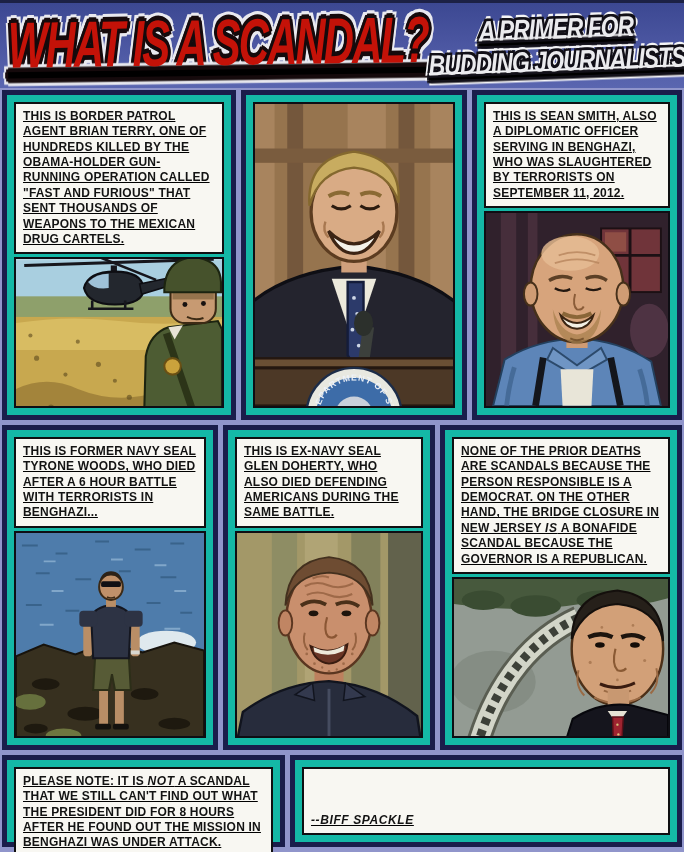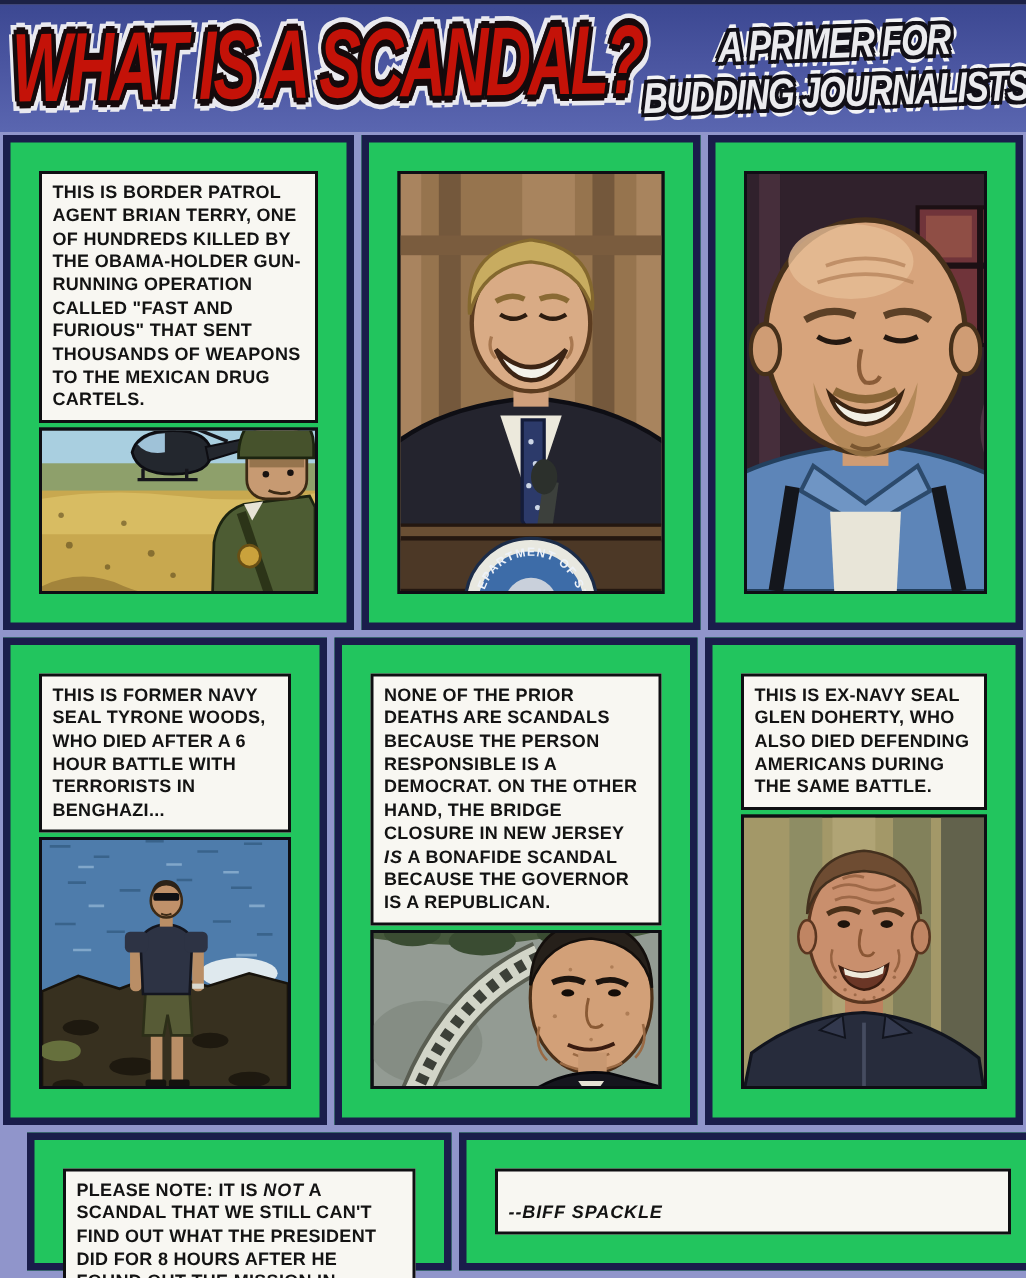--- a/index.html
+++ b/index.html
@@ -1,20 +1,21 @@
 <!DOCTYPE html>
 <html><head>
 <meta charset="utf-8">
 <style>
   * { box-sizing: border-box; margin: 0; padding: 0; }
   html,body { background:#9095cb; }
   .page {
     position: relative; width: 684px; height: 852px;
     background: #9095cb; overflow: hidden;
     font-family: "Liberation Sans", sans-serif;
+    text-decoration: underline;
   }
   
   .masthead {
     height: 88px; display: flex; align-items: center;
     background: linear-gradient(180deg,#3c4892 0%, #4a55a0 45%, #5a66b0 100%);
     border-top: 3px solid #1c2145;
     padding: 0 4px 0 8px;
   }
   .title {
     flex: 1;
@@ -40,25 +41,25 @@
     text-shadow:
       -2px 0 0 #121018, 2px 0 0 #121018, 0 -2px 0 #121018, 0 2px 0 #121018,
       -2px -2px 0 #121018, 2px -2px 0 #121018, -2px 2px 0 #121018, 2px 2px 0 #121018,
       -4px 0 0 #f4f4f6, 4px 0 0 #f4f4f6, 0 4px 0 #f4f4f6, 0 -4px 0 #f4f4f6;
   }
   
   .rows { padding: 2px 2px 0 2px; }
   .row { display: flex; gap: 5px; margin-bottom: 5px; }
   .row1 { height: 330px; }
   .row2 { height: 325px; }
-  .row3 { height: 92px; margin-left: 16px; }
+  .row3 { height: 92px; }
   .panel {
     border: 5px solid #1a1d4b;
-    background: #22c55e;
-    padding: 19px;
+    background: #14b8a6;
+    padding: 7px;
     display: flex; flex-direction: column; gap: 3px;
     height: 100%;
   }
   .caption {
     background: #f8f7f2;
     border: 2px solid #0f0f12;
     padding: 5px 7px;
     font-weight: bold; font-size: 12px; line-height: 1.28;
     letter-spacing: 0.2px; color: #131313;
     text-transform: uppercase;
@@ -180,20 +181,21 @@
               <path id="sealArc" d="M 78,196 A 22,22 0 0 1 122,196" fill="none"></path>
               <text font-size="5.4" fill="#eef2f8" letter-spacing="0.6" font-family="Liberation Sans, sans-serif" font-weight="bold">
                 <textPath href="#sealArc" startOffset="2">DEPARTMENT OF STATE</textPath>
               </text>
             </g>
           </svg>
         </div>
       </section>
 
       <section class="panel" style="flex:0 0 210px">
+        <div class="caption"><span>THIS IS SEAN SMITH, ALSO A DIPLOMATIC OFFICER SERVING IN BENGHAZI, WHO WAS SLAUGHTERED BY TERRORISTS ON SEPTEMBER 11, 2012.</span></div>
         <div class="photo">
           <svg viewBox="0 0 190 200" preserveAspectRatio="xMidYMid slice">
             <rect width="190" height="200" fill="#30212c"></rect>
             <rect x="16" width="16" height="200" fill="#5c3c4a" opacity="0.5"></rect>
             <rect x="44" width="10" height="200" fill="#6a4452" opacity="0.4"></rect>
             <rect x="120" y="16" width="62" height="66" fill="#70343a" stroke="#1c1014" stroke-width="2"></rect>
             <path d="M120,44 h62 M150,16 v66" stroke="#1c1014" stroke-width="3"></path>
             <rect x="124" y="20" width="22" height="20" fill="#9c5a4a" opacity="0.7"></rect>
             <ellipse cx="170" cy="122" rx="20" ry="28" fill="#56384a" opacity="0.8"></ellipse>
             <path d="M8,200 L20,152 Q52,132 95,130 Q138,132 172,154 L182,200 Z" fill="#5d85b8" stroke="#23405e" stroke-width="2"></path>
@@ -259,67 +261,20 @@
               <rect x="91" y="70" width="10" height="12" fill="#b98e66"></rect>
               <ellipse cx="96" cy="62" rx="12" ry="13" fill="#c0916a" stroke="#3c2a16" stroke-width="2"></ellipse>
               <path d="M84,58 Q86,46 96,46 Q106,46 108,58 Q104,50 96,50 Q88,50 84,58 Z" fill="#2c2218"></path>
               <rect x="86" y="56" width="20" height="6" rx="2" fill="#101014"></rect>
               <path d="M92,72 q4,2 8,0" stroke="#3c2a16" stroke-width="1.5" fill="none"></path>
             </g>
           </svg>
         </div>
       </section>
 
-      <section class="panel" style="flex:0 0 242px">
-        <div class="caption"><span>NONE OF THE PRIOR DEATHS ARE SCANDALS BECAUSE THE PERSON RESPONSIBLE IS A DEMOCRAT. ON THE OTHER HAND, THE BRIDGE CLOSURE IN NEW JERSEY </span><span class="bi">IS</span><span> A BONAFIDE SCANDAL BECAUSE THE GOVERNOR IS A REPUBLICAN.</span></div>
-        <div class="photo">
-          <svg viewBox="0 0 220 190" preserveAspectRatio="xMidYMid slice">
-            <rect width="220" height="190" fill="#939b93"></rect>
-            <ellipse cx="40" cy="120" rx="44" ry="32" fill="#7f877d" opacity="0.7"></ellipse>
-            <path d="M0,0 H220 V34 Q180,46 130,40 Q70,50 0,40 Z" fill="#47593d"></path>
-            <g fill="#3a4c32">
-              <ellipse cx="30" cy="36" rx="22" ry="10"></ellipse>
-                <ellipse cx="84" cy="42" rx="26" ry="11"></ellipse>
-              <ellipse cx="150" cy="36" rx="24" ry="10"></ellipse>
-            </g>
-            <g>
-              <path d="M128,54 C84,74 44,116 24,186" stroke="#5a5e52" stroke-width="25" fill="none"></path>
-              <path d="M128,54 C84,74 44,116 24,186" stroke="#d2d5c8" stroke-width="19" fill="none"></path>
-              <path d="M128,54 C84,74 44,116 24,186" stroke="#3c4038" stroke-width="9" fill="none" stroke-dasharray="7 6"></path>
-            </g>
-            <ellipse cx="168" cy="86" rx="47" ry="58" fill="#d2a078" stroke="#4c3018" stroke-width="2.5"></ellipse>
-            <path d="M128,108 q-4,16 6,26 M208,106 q4,16 -6,26" stroke="#9a6a44" stroke-width="2" fill="none"></path>
-            <path d="M144,136 q24,12 48,0" stroke="#9a6a44" stroke-width="2" fill="none"></path>
-            <path d="M121,76 Q122,30 168,26 Q214,32 215,78 Q208,44 168,40 Q134,42 121,76 Z" fill="#26201a" stroke="#140f0c" stroke-width="2"></path>
-            <path d="M138,74 q13,-6 25,0 M172,74 q13,-5 24,2" stroke="#1c140e" stroke-width="4.5" fill="none"></path>
-            <ellipse cx="150" cy="82" rx="5" ry="2.8" fill="#140d08"></ellipse>
-            <ellipse cx="186" cy="82" rx="5" ry="2.8" fill="#140d08"></ellipse>
-            <path d="M166,86 q-4,16 2,22 q6,2 9,-2" stroke="#8a5a34" stroke-width="2.2" fill="none"></path>
-            <path d="M150,122 q18,8 36,-1" stroke="#3a1c10" stroke-width="3" fill="none"></path>
-            <path d="M154,129 q14,6 28,0" stroke="#9a6a44" stroke-width="2" fill="none"></path>
-            <g fill="#8a5a34" opacity="0.5">
-              <circle cx="140" cy="100" r="1.6"></circle>
-                <circle cx="196" cy="98" r="1.6"></circle>
-                <circle cx="168" cy="118" r="1.4"></circle>
-              <circle cx="152" cy="64" r="1.4"></circle>
-                <circle cx="184" cy="62" r="1.4"></circle>
-            </g>
-            <rect x="158" y="128" width="22" height="20" fill="#c89871"></rect>
-            <path d="M112,190 L122,158 Q150,140 182,144 L220,154 L220,190 Z" fill="#15151d" stroke="#07070c" stroke-width="2"></path>
-            <polygon points="158,150 178,150 168,164" fill="#e6e2d4"></polygon>
-            <path d="M163,156 L174,156 L172,190 L164,190 Z" fill="#9e2430" stroke="#5c1018" stroke-width="1.5"></path>
-            <g fill="#d8c27a">
-              <circle cx="168" cy="164" r="1.2"></circle>
-                <circle cx="169" cy="174" r="1.2"></circle>
-                <circle cx="167" cy="184" r="1.2"></circle>
-            </g>
-          </svg>
-        </div>
-      </section>
-
       <section class="panel" style="flex:0 0 212px">
         <div class="caption"><span>THIS IS EX-NAVY SEAL GLEN DOHERTY, WHO ALSO DIED DEFENDING AMERICANS DURING THE SAME BATTLE.</span></div>
         <div class="photo">
           <svg viewBox="0 0 190 220" preserveAspectRatio="xMidYMid slice">
             <rect width="190" height="220" fill="#a39868"></rect>
             <rect x="36" width="26" height="220" fill="#8c8c64" opacity="0.9"></rect>
             <rect x="70" width="34" height="220" fill="#b3a878" opacity="0.8"></rect>
             <rect x="118" width="30" height="220" fill="#7e7e5a" opacity="0.9"></rect>
             <rect x="156" width="34" height="220" fill="#62624c"></rect>
             <rect x="80" y="140" width="30" height="26" fill="#bd805e"></rect>
@@ -347,20 +302,67 @@
                 <circle cx="80" cy="140" r="1.4"></circle>
                 <circle cx="95" cy="148" r="1.4"></circle>
               <circle cx="110" cy="140" r="1.4"></circle>
                 <circle cx="119" cy="130" r="1.4"></circle>
                 <circle cx="88" cy="144" r="1.2"></circle>
               <circle cx="103" cy="146" r="1.2"></circle>
             </g>
           </svg>
         </div>
       </section>
+
+      <section class="panel" style="flex:0 0 242px">
+        <div class="caption"><span>NONE OF THE PRIOR DEATHS ARE SCANDALS BECAUSE THE PERSON RESPONSIBLE IS A DEMOCRAT. ON THE OTHER HAND, THE BRIDGE CLOSURE IN NEW JERSEY </span><span class="bi">IS</span><span> A BONAFIDE SCANDAL BECAUSE THE GOVERNOR IS A REPUBLICAN.</span></div>
+        <div class="photo">
+          <svg viewBox="0 0 220 190" preserveAspectRatio="xMidYMid slice">
+            <rect width="220" height="190" fill="#939b93"></rect>
+            <ellipse cx="40" cy="120" rx="44" ry="32" fill="#7f877d" opacity="0.7"></ellipse>
+            <path d="M0,0 H220 V34 Q180,46 130,40 Q70,50 0,40 Z" fill="#47593d"></path>
+            <g fill="#3a4c32">
+              <ellipse cx="30" cy="36" rx="22" ry="10"></ellipse>
+                <ellipse cx="84" cy="42" rx="26" ry="11"></ellipse>
+              <ellipse cx="150" cy="36" rx="24" ry="10"></ellipse>
+            </g>
+            <g>
+              <path d="M128,54 C84,74 44,116 24,186" stroke="#5a5e52" stroke-width="25" fill="none"></path>
+              <path d="M128,54 C84,74 44,116 24,186" stroke="#d2d5c8" stroke-width="19" fill="none"></path>
+              <path d="M128,54 C84,74 44,116 24,186" stroke="#3c4038" stroke-width="9" fill="none" stroke-dasharray="7 6"></path>
+            </g>
+            <ellipse cx="168" cy="86" rx="47" ry="58" fill="#d2a078" stroke="#4c3018" stroke-width="2.5"></ellipse>
+            <path d="M128,108 q-4,16 6,26 M208,106 q4,16 -6,26" stroke="#9a6a44" stroke-width="2" fill="none"></path>
+            <path d="M144,136 q24,12 48,0" stroke="#9a6a44" stroke-width="2" fill="none"></path>
+            <path d="M121,76 Q122,30 168,26 Q214,32 215,78 Q208,44 168,40 Q134,42 121,76 Z" fill="#26201a" stroke="#140f0c" stroke-width="2"></path>
+            <path d="M138,74 q13,-6 25,0 M172,74 q13,-5 24,2" stroke="#1c140e" stroke-width="4.5" fill="none"></path>
+            <ellipse cx="150" cy="82" rx="5" ry="2.8" fill="#140d08"></ellipse>
+            <ellipse cx="186" cy="82" rx="5" ry="2.8" fill="#140d08"></ellipse>
+            <path d="M166,86 q-4,16 2,22 q6,2 9,-2" stroke="#8a5a34" stroke-width="2.2" fill="none"></path>
+            <path d="M150,122 q18,8 36,-1" stroke="#3a1c10" stroke-width="3" fill="none"></path>
+            <path d="M154,129 q14,6 28,0" stroke="#9a6a44" stroke-width="2" fill="none"></path>
+            <g fill="#8a5a34" opacity="0.5">
+              <circle cx="140" cy="100" r="1.6"></circle>
+                <circle cx="196" cy="98" r="1.6"></circle>
+                <circle cx="168" cy="118" r="1.4"></circle>
+              <circle cx="152" cy="64" r="1.4"></circle>
+                <circle cx="184" cy="62" r="1.4"></circle>
+            </g>
+            <rect x="158" y="128" width="22" height="20" fill="#c89871"></rect>
+            <path d="M112,190 L122,158 Q150,140 182,144 L220,154 L220,190 Z" fill="#15151d" stroke="#07070c" stroke-width="2"></path>
+            <polygon points="158,150 178,150 168,164" fill="#e6e2d4"></polygon>
+            <path d="M163,156 L174,156 L172,190 L164,190 Z" fill="#9e2430" stroke="#5c1018" stroke-width="1.5"></path>
+            <g fill="#d8c27a">
+              <circle cx="168" cy="164" r="1.2"></circle>
+                <circle cx="169" cy="174" r="1.2"></circle>
+                <circle cx="167" cy="184" r="1.2"></circle>
+            </g>
+          </svg>
+        </div>
+      </section>
     </div>
 
     <div class="row row3">
       <section class="panel note" style="flex:0 0 283px">
         <div class="caption">
           <div><span>PLEASE NOTE: IT IS </span><span class="bi">NOT</span><span> A SCANDAL THAT WE STILL CAN'T FIND OUT WHAT THE PRESIDENT DID FOR 8 HOURS AFTER HE FOUND OUT THE MISSION IN BENGHAZI WAS UNDER ATTACK.</span></div>
         </div>
       </section>
       <section class="panel note" style="flex:0 0 392px">
         <div class="caption">

